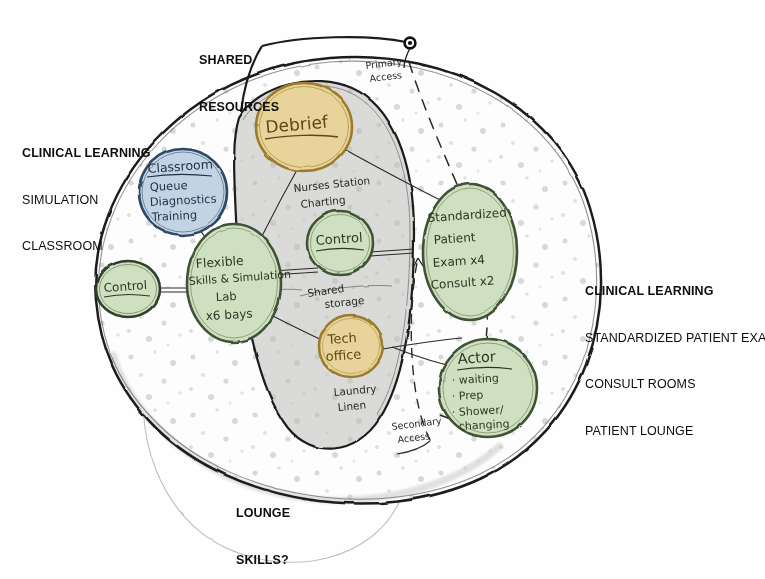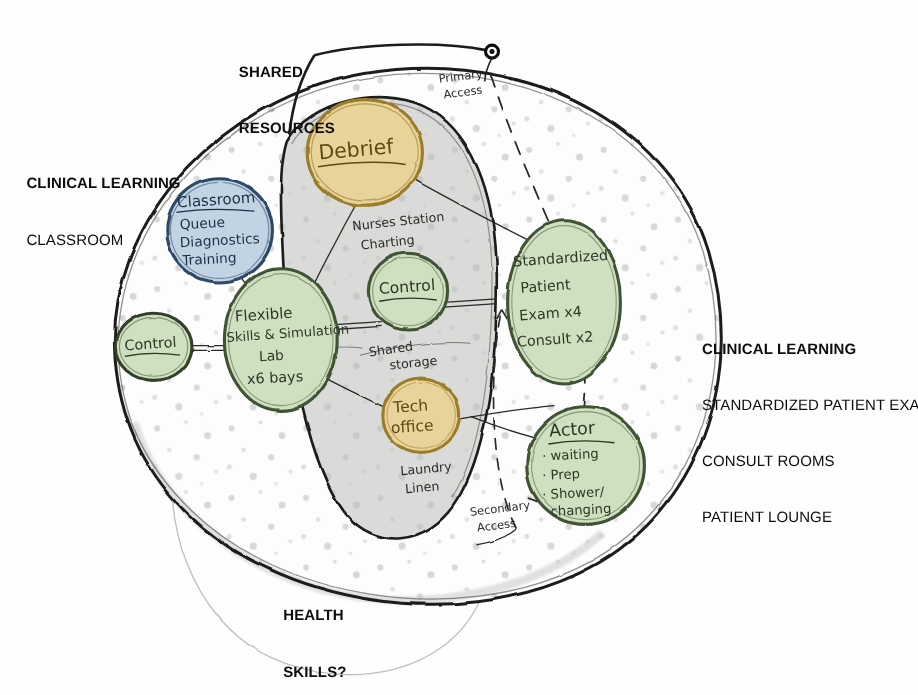--- a/index.html
+++ b/index.html
@@ -255,28 +255,29 @@
     </g>
   </svg>
 
   <div class="callout" id="lbl-shared">
     <div class="hd">SHARED</div>
     <div class="hd">RESOURCES</div>
   </div>
 
   <div class="callout" id="lbl-clinical-left">
     <div class="hd">CLINICAL LEARNING</div>
+    <div>SIMULATION</div>
     <div>CLASSROOM</div>
   </div>
 
   <div class="callout" id="lbl-clinical-right">
     <div class="hd">CLINICAL LEARNING</div>
     <div>STANDARDIZED PATIENT EXAM</div>
     <div>CONSULT ROOMS</div>
     <div>PATIENT LOUNGE</div>
   </div>
 
   <div class="callout" id="lbl-health">
-    <div class="hd">HEALTH</div>
+    <div class="hd">LOUNGE</div>
     <div class="hd">SKILLS?</div>
   </div>
 
 </div>
 
 </body></html>

